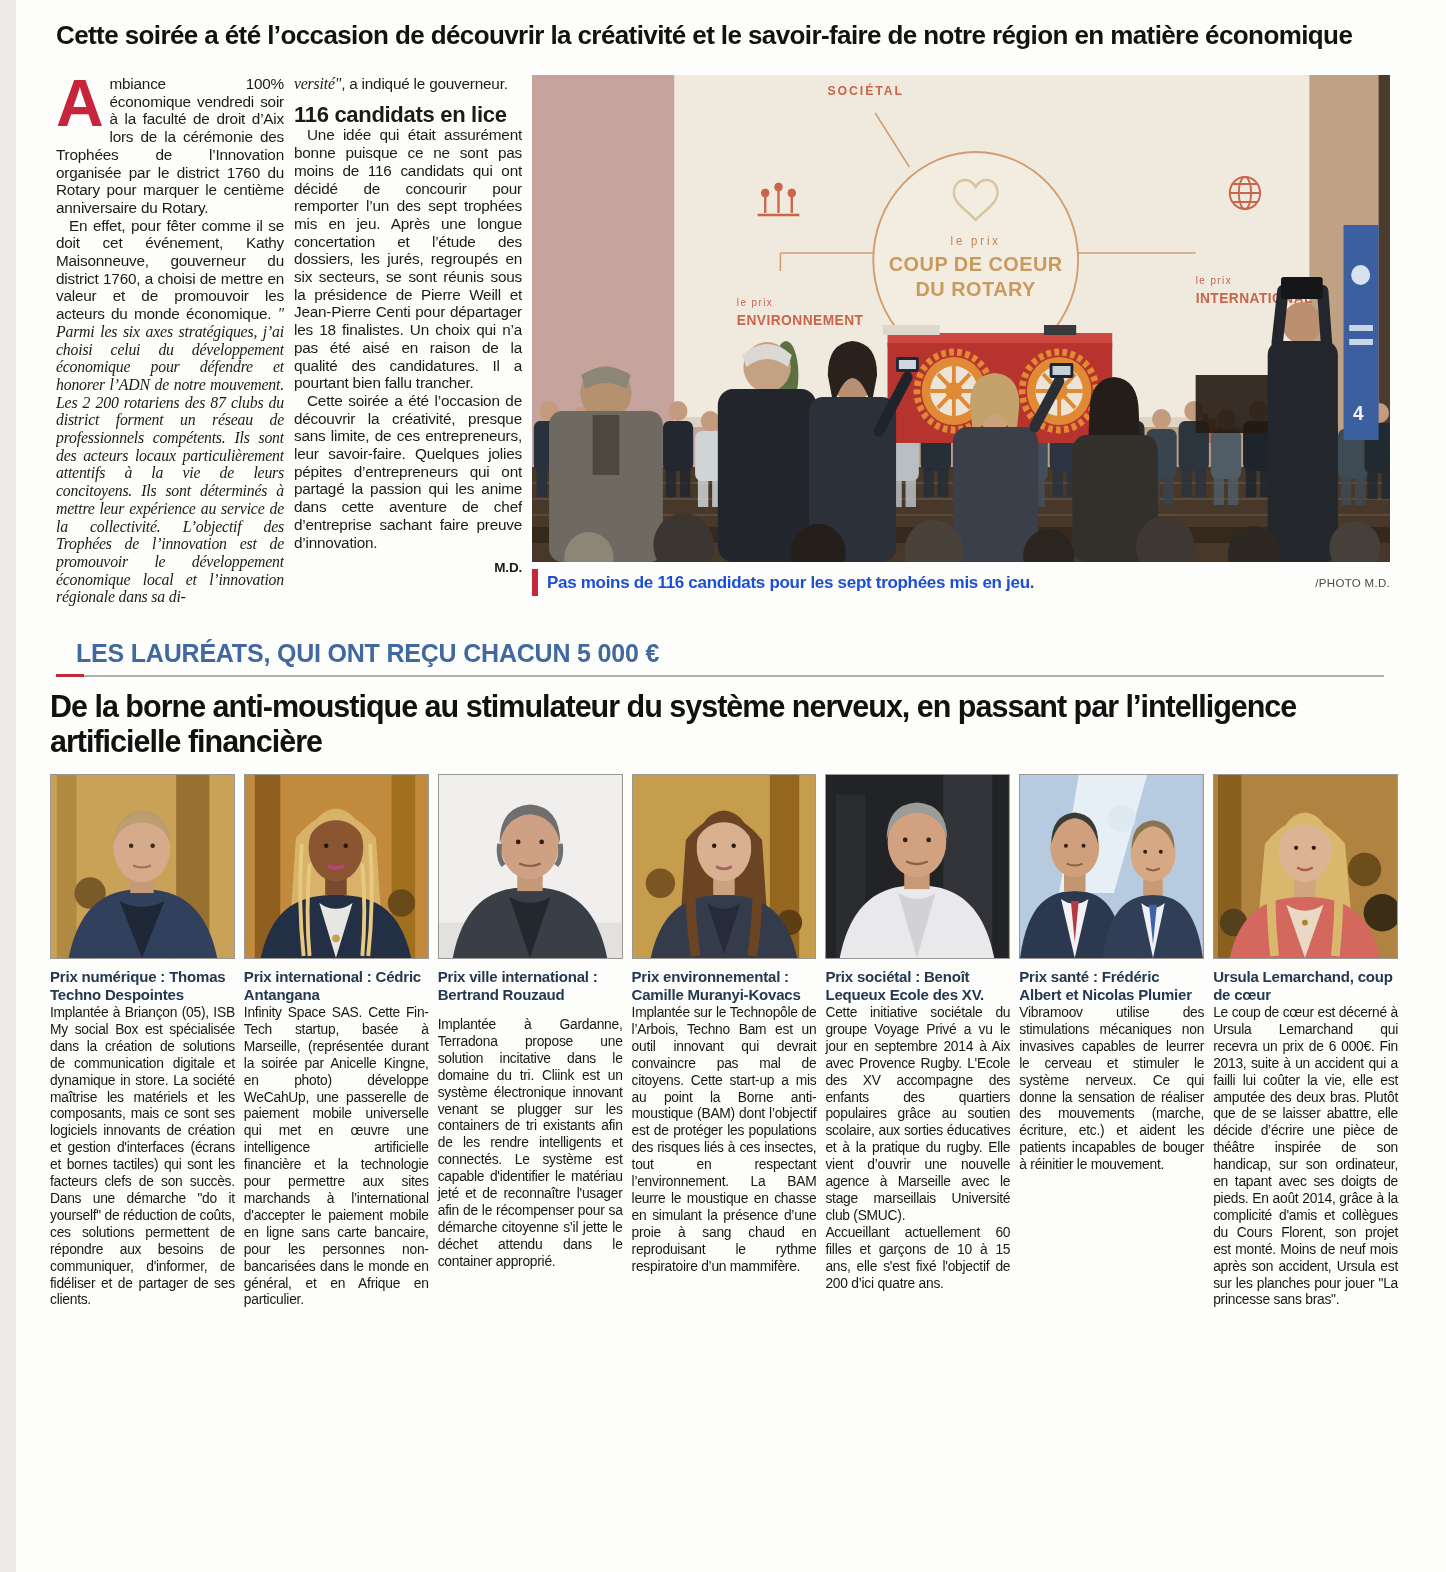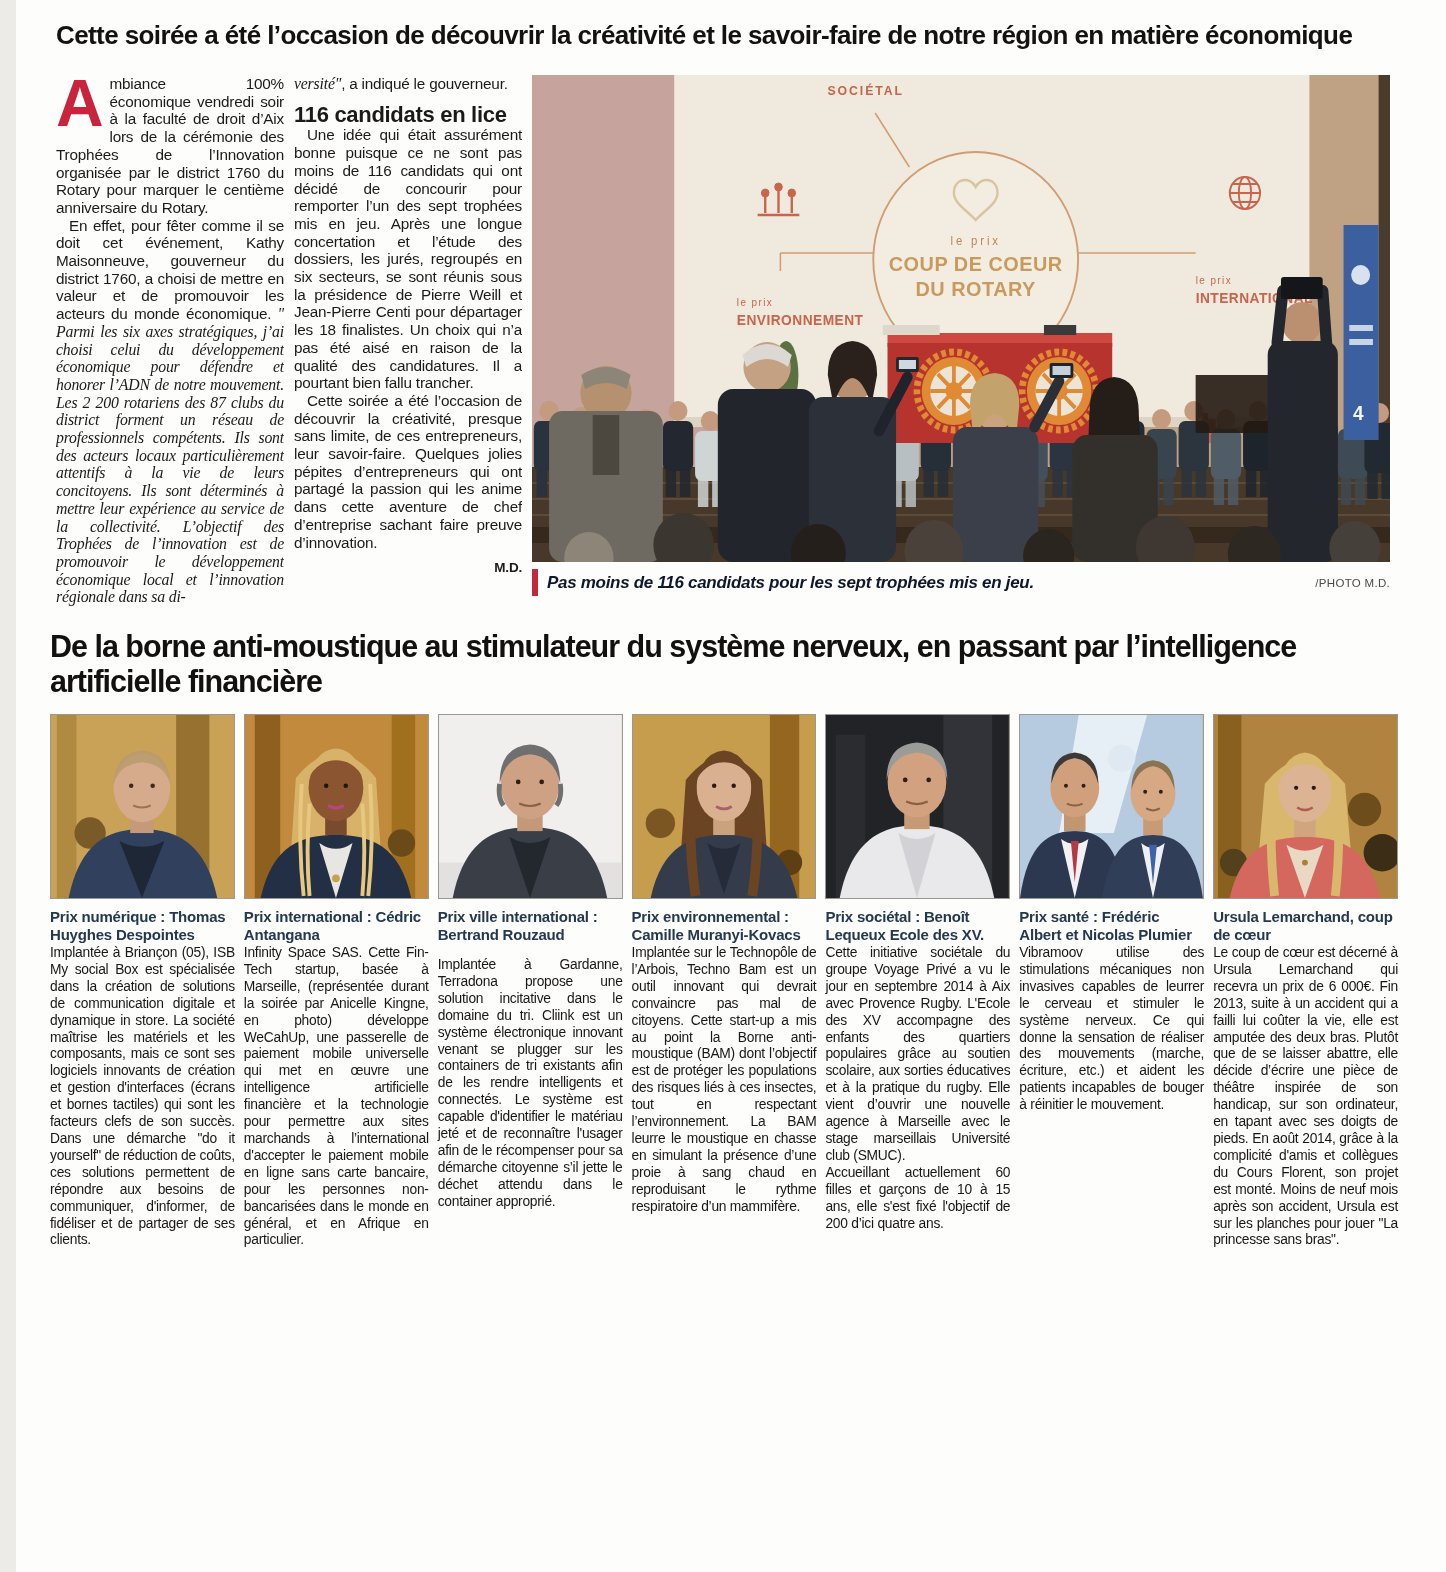--- a/index.html
+++ b/index.html
@@ -30,21 +30,21 @@
   .dropcap{float:left;font-size:66px;line-height:52px;font-weight:bold;color:#c8243c;padding:2px 6px 0 0;}
   .qit{font-family:"Liberation Serif","DejaVu Serif",serif;font-style:italic;font-size:15.8px;}
   .subhead116{font-size:22px;font-weight:bold;margin:13px 0 3px 0 !important;text-indent:0 !important;letter-spacing:-0.3px;}
   .byline{text-align:right;font-weight:bold;font-size:13.5px;margin-top:8px !important;}
 
   .photo-block{position:relative;}
   .event-photo{width:100%;height:487px;overflow:hidden;background:#c2a48e;}
   .event-photo svg{display:block;width:100%;height:100%;}
   .caption-row{display:flex;align-items:center;margin-top:7px;}
   .cap-bar{width:6px;height:27px;background:#c2293d;margin-right:9px;flex:none;}
-  .cap-text{font-weight:bold;font-size:17px;letter-spacing:-0.3px;color:#0f172a;font-style:italic;}
+  .cap-text{font-weight:bold;font-size:17px;letter-spacing:-0.3px;color:#1d4ed8;}
   .cap-credit{margin-left:auto;font-size:11.5px;color:#4e4a46;letter-spacing:0.3px;}
 
   
   .kicker{position:relative;margin:22px 62px 0 56px;padding:0 0 7px 20px;border-bottom:2px solid #b3b1ae;
           font-size:25px;font-weight:bold;color:#41699f;letter-spacing:-0.2px;}
   .kicker::after{content:"";position:absolute;left:0;bottom:-2px;width:28px;height:3px;background:#c2293d;}
   .sub-headline{margin:12px 56px 0 50px;font-size:30.5px;font-weight:bold;letter-spacing:-1px;color:#131110;}
 
   .photo-grid,.text-grid{margin:14px 48px 0 50px;display:grid;grid-template-columns:repeat(7,1fr);column-gap:9px;}
   .photo-grid{margin-top:15px;}
@@ -261,20 +261,21 @@
       </div>
       <figcaption class="caption-row">
         <span class="cap-bar"></span>
         <span class="cap-text">Pas moins de 116 candidats pour les sept trophées mis en jeu.</span>
         <span class="cap-credit">/PHOTO M.D.</span>
       </figcaption>
     </figure>
   </section>
 
   <section>
+    <div class="kicker">LES LAURÉATS, QUI ONT REÇU CHACUN 5 000 €</div>
     <h2 class="sub-headline">De la borne anti-moustique au stimulateur du système nerveux, en passant par l’intelligence artificielle financière</h2>
 
     <div class="photo-grid">
 
       <figure class="lphoto" style="margin:0">
         <svg viewBox="0 0 187 186" preserveAspectRatio="none">
             <rect width="187" height="186" fill="#c9a257"></rect>
             <rect x="128" width="34" height="186" fill="#97712f"></rect>
             <rect x="6" width="20" height="186" fill="#b08a40"></rect>
             <circle cx="40" cy="120" r="16" fill="#7a5a26"></circle>
@@ -403,21 +404,21 @@
             <path d="M60,74 Q56,130 62,184 M126,74 Q130,130 124,184" stroke="#d9b86d" stroke-width="9" fill="none"></path>
             <circle cx="84" cy="74" r="2.2" fill="#2c1c10"></circle>
             <circle cx="102" cy="74" r="2.2" fill="#2c1c10"></circle>
             <path d="M85,94 Q93,99 101,94" stroke="#b05a52" stroke-width="2.6" fill="none"></path>
           </svg>
       </figure>
     </div>
 
     <div class="text-grid">
       <article class="lcol">
-        <h3>Prix numérique : Thomas Huyghes Despointes</h3>
+        <h3>Prix numérique : Thomas Techno Despointes</h3>
         <p>Implantée à Briançon (05), ISB My social Box est spécialisée dans la création de solutions de communication digitale et dynamique in store. La société maîtrise les matériels et les composants, mais ce sont ses logiciels innovants de création et gestion d'interfaces (écrans et bornes tactiles) qui sont les facteurs clefs de son succès. Dans une démarche "do it yourself" de réduction de coûts, ces solutions permettent de répondre aux besoins de communiquer, d'informer, de fidéliser et de partager de ses clients.</p>
       </article>
       <article class="lcol">
         <h3>Prix international : Cédric Antangana</h3>
         <p>Infinity Space SAS. Cette Fin-Tech startup, basée à Marseille, (représentée durant la soirée par Anicelle Kingne, en photo) développe WeCahUp, une passerelle de paiement mobile universelle qui met en œuvre une intelligence artificielle financière et la technologie pour permettre aux sites marchands à l’international d'accepter le paiement mobile en ligne sans carte bancaire, pour les personnes non-bancarisées dans le monde en général, et en Afrique en particulier.</p>
       </article>
       <article class="lcol">
         <h3>Prix ville international : Bertrand Rouzaud</h3>
         <p class="gap">Implantée à Gardanne, Terradona propose une solution incitative dans le domaine du tri. Cliink est un système électronique innovant venant se plugger sur les containers de tri existants afin de les rendre intelligents et connectés. Le système est capable d'identifier le matériau jeté et de reconnaître l'usager afin de le récompenser pour sa démarche citoyenne s’il jette le déchet attendu dans le container approprié.</p>
       </article>

